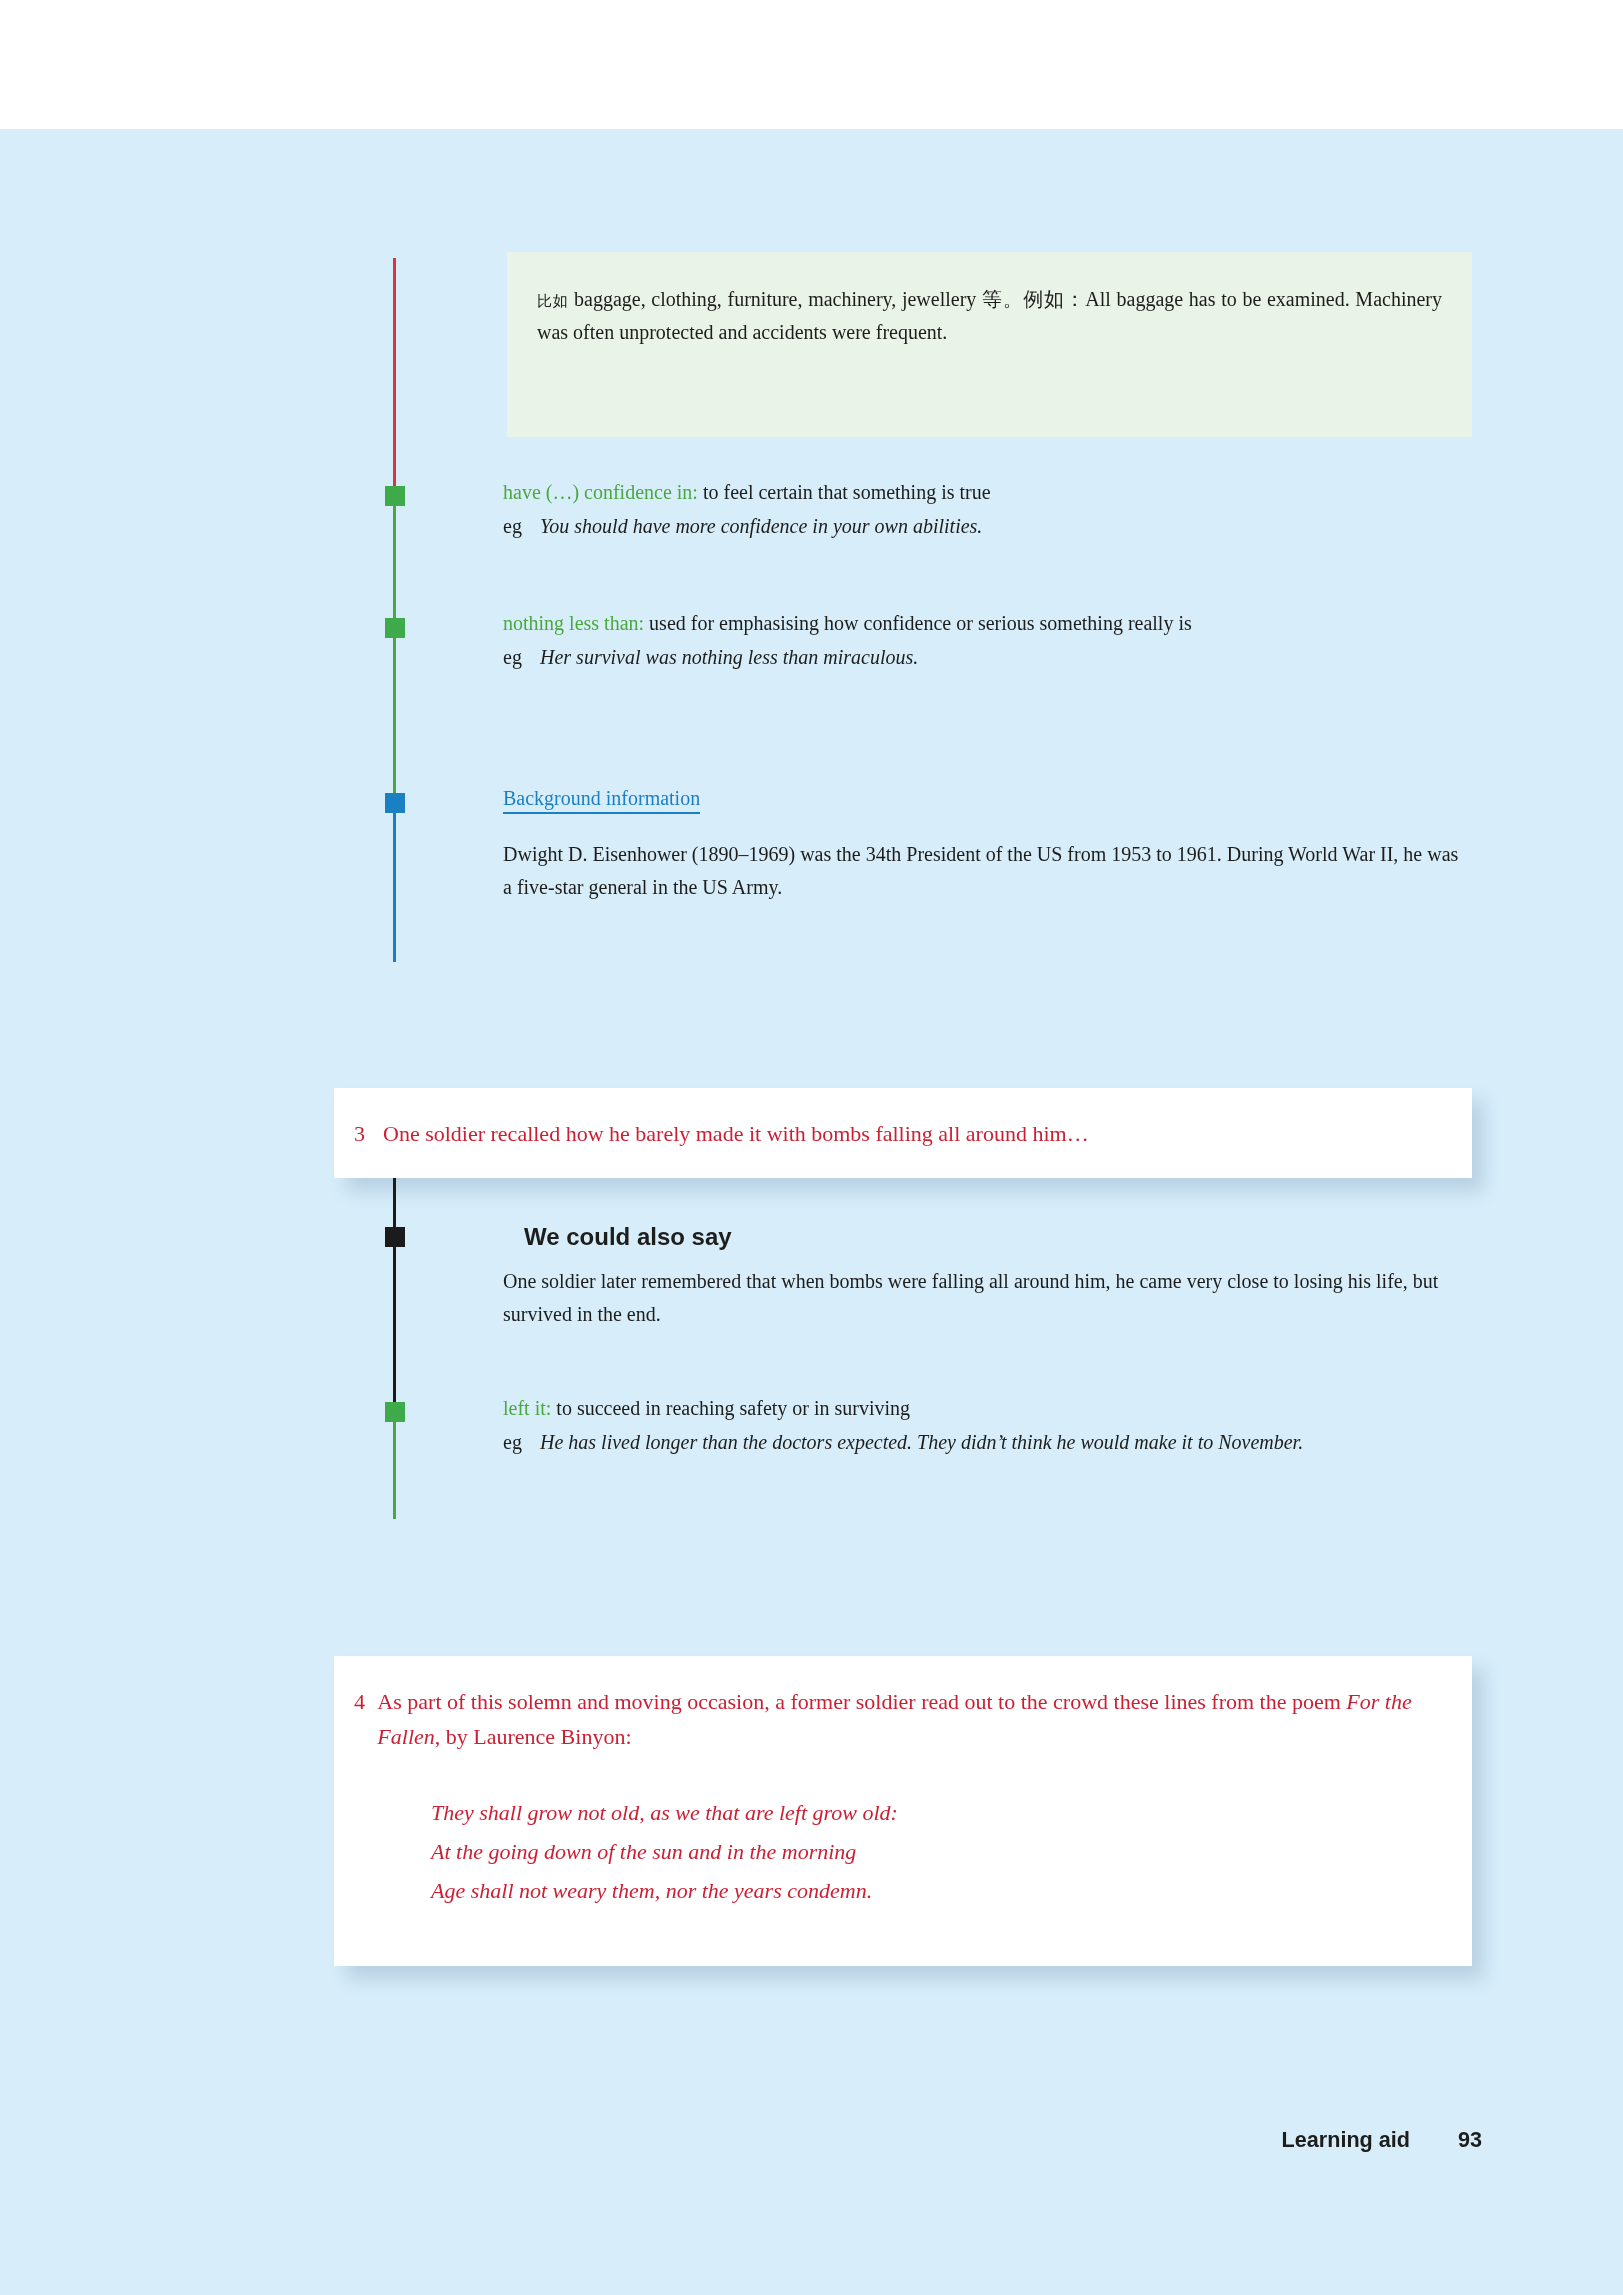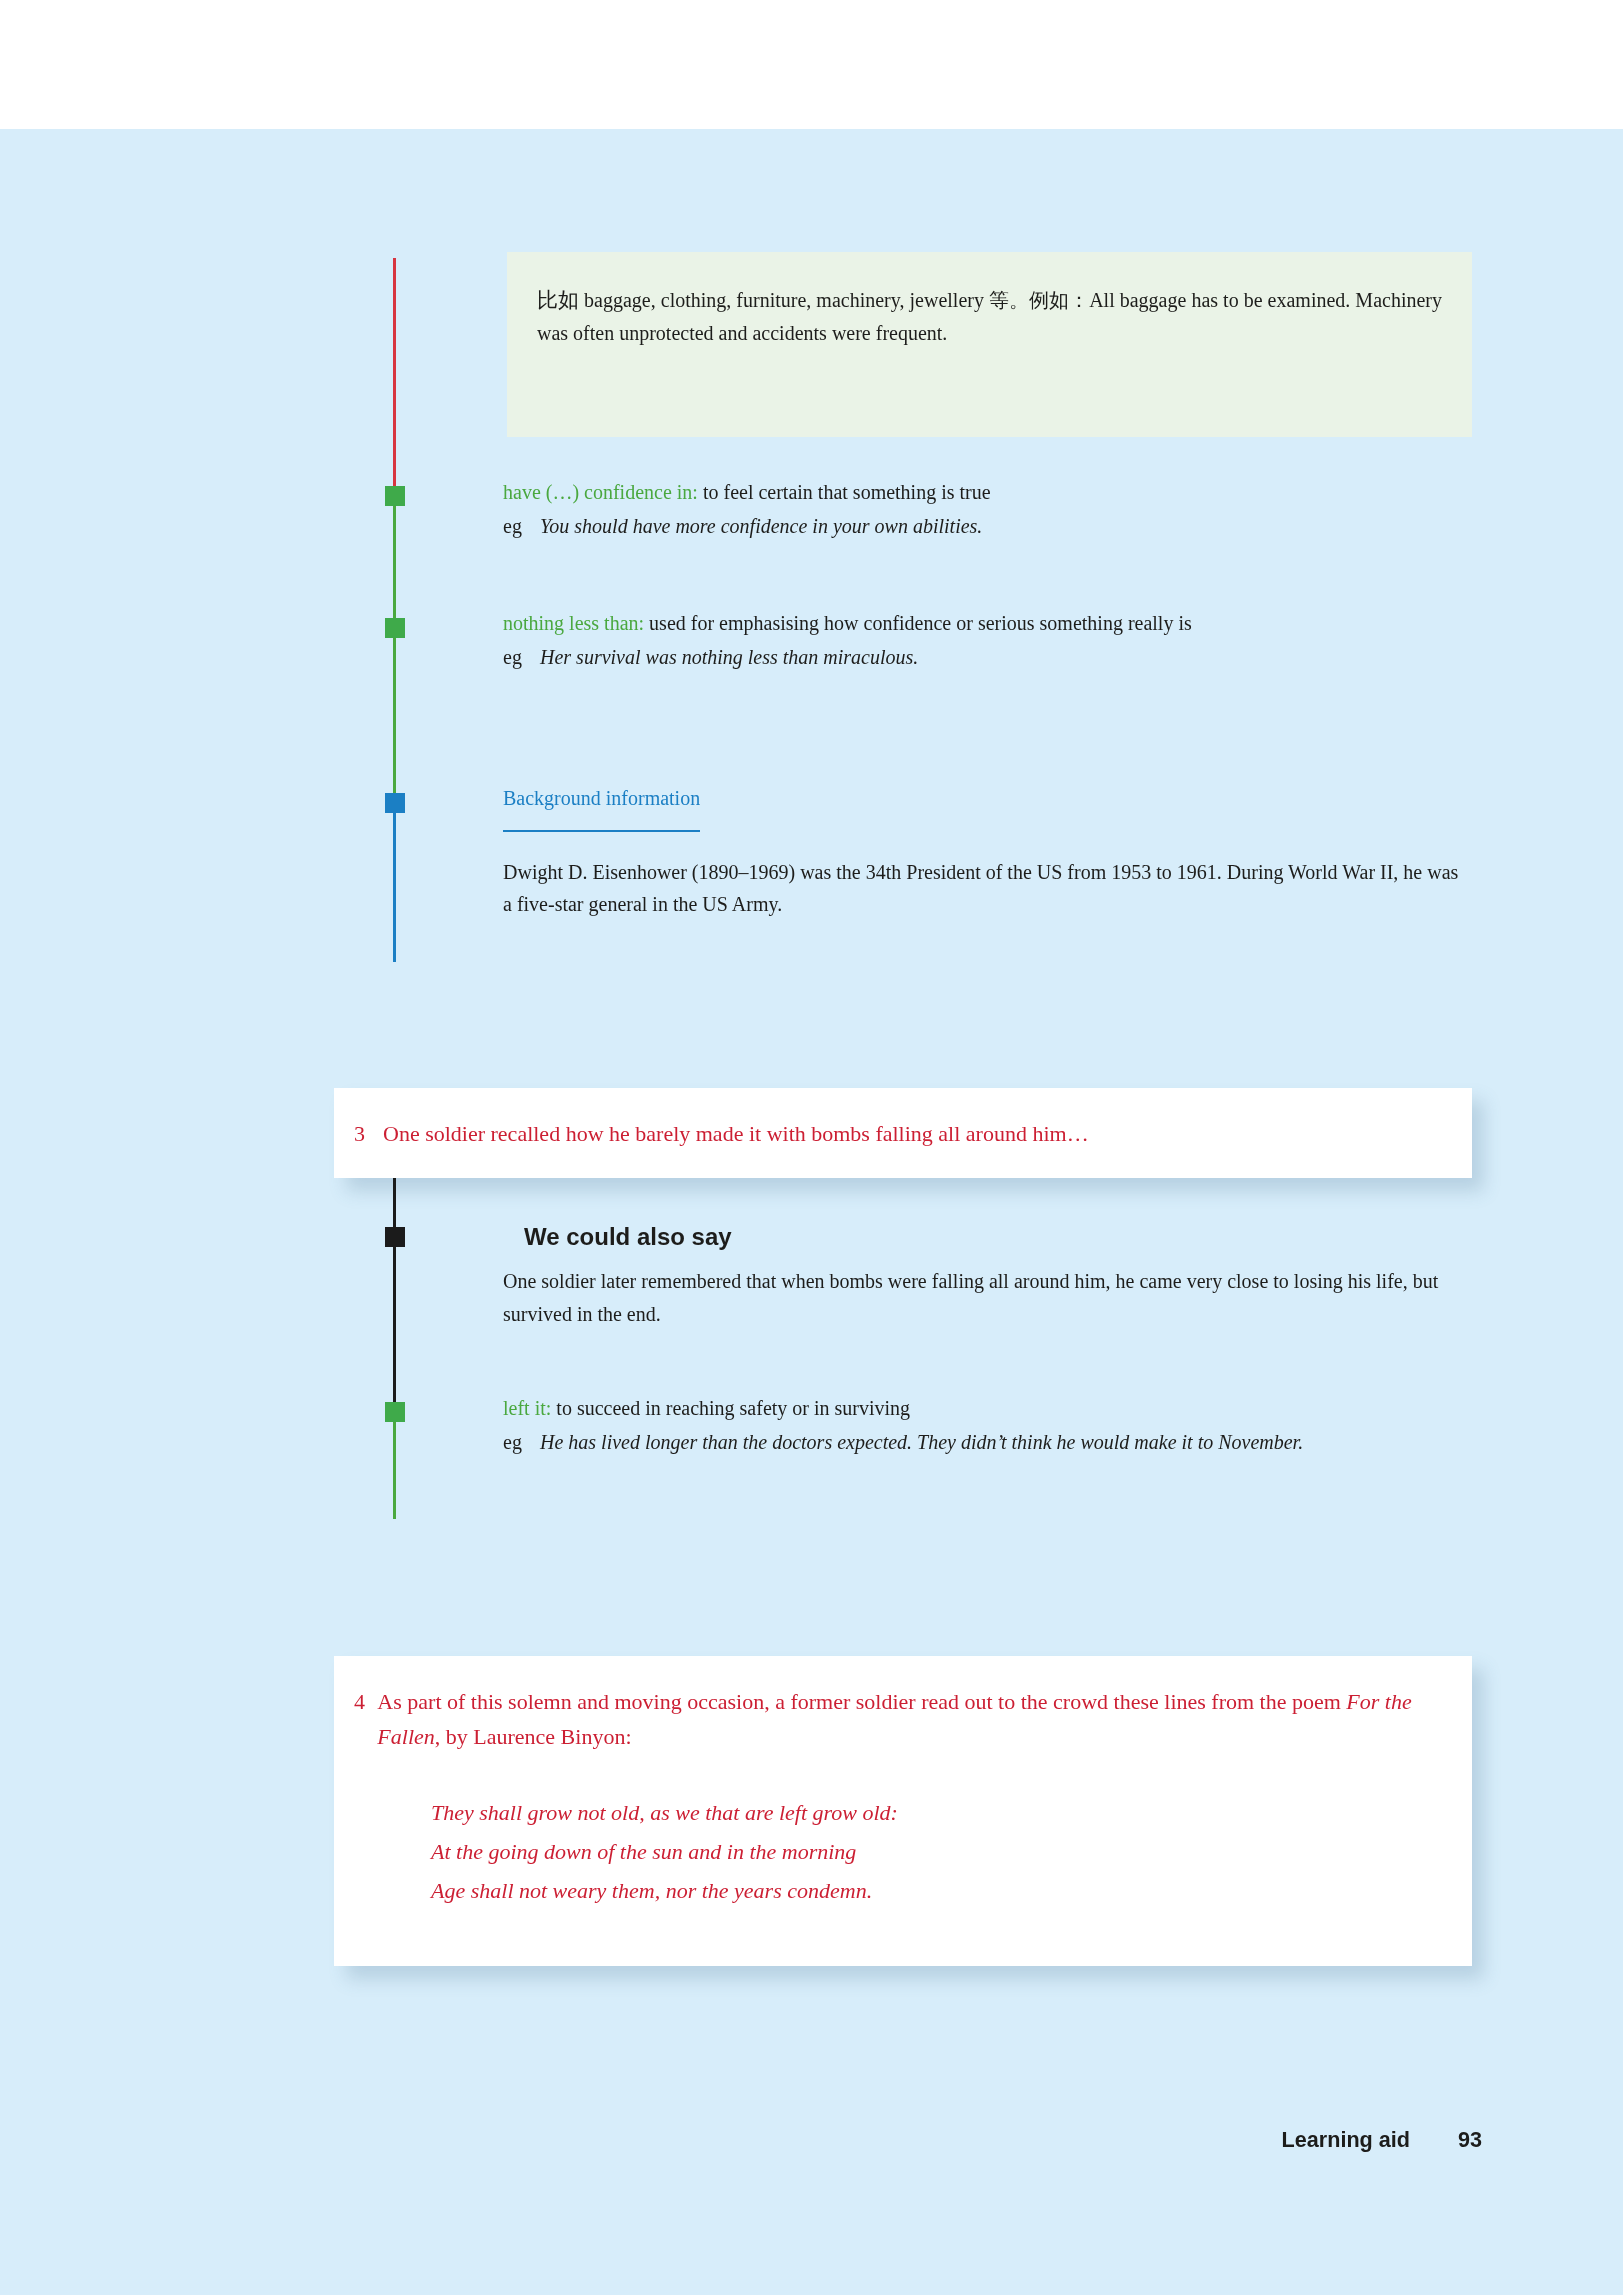--- a/index.html
+++ b/index.html
@@ -61,39 +61,39 @@
   }
   .note-box-inner {
     padding: 31px 30px 0 30px;
     font-size: 20px;
     line-height: 1.63;
     color: #1d1d1b;
     text-align: justify;
   }
   .note-box-inner .cn {
     font-family: "DejaVu Sans", sans-serif;
-    font-size: 21px;
+    font-size: 15px;
   }
 
   
   .entry {
     position: absolute;
     left: 503px;
     width: 982px;
     font-size: 20px;
     line-height: 1.62;
     color: #1d1d1b;
   }
   .entry .term-green {
     color: #4aa83f;
   }
   .entry .term-blue {
     color: #1b7fc4;
     border-bottom: 2px solid #1b7fc4;
-    padding-bottom: 20px;
+    padding-bottom: 2px;
     display: inline-block;
     line-height: 1.15;
   }
   .entry .heading-sans {
     font-family: "Liberation Sans", sans-serif;
     font-weight: bold;
     font-size: 24px;
     color: #1d1d1b;
     margin-left: 21px;
   }

